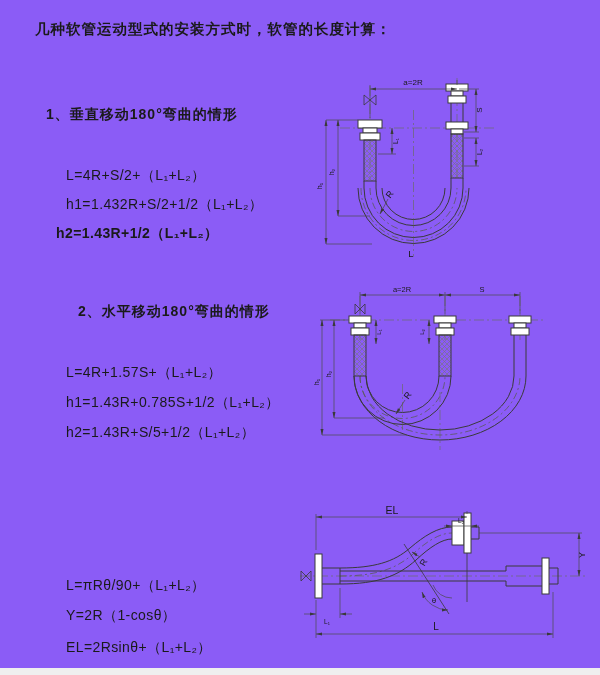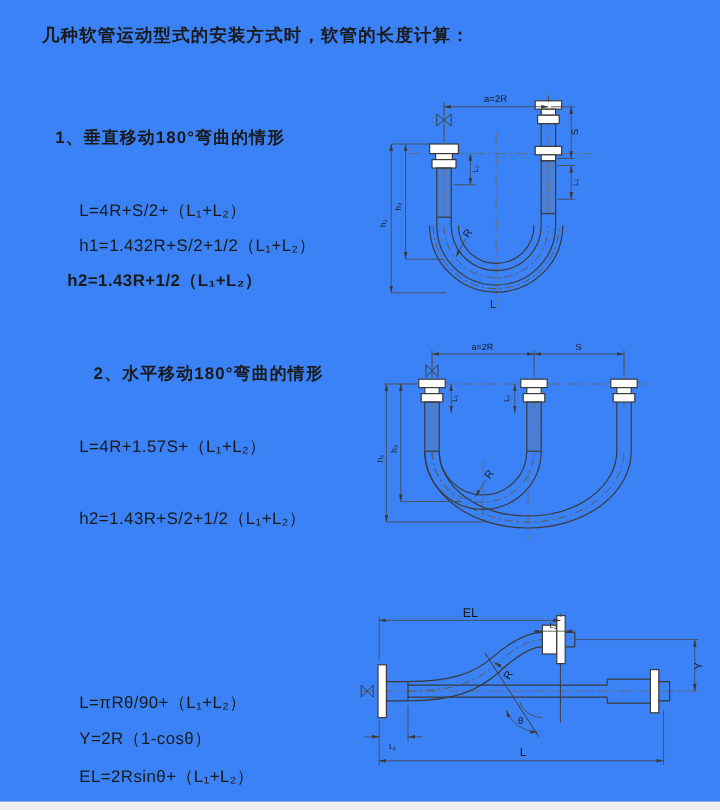--- a/index.html
+++ b/index.html
@@ -1,21 +1,21 @@
 <!DOCTYPE html>
 <html><head>
 <meta charset="utf-8">
 <style>
   html,body{margin:0;padding:0;}
   body{
     width:600px;height:675px;background:#ffffff;
     font-family:"Liberation Sans","DejaVu Sans",sans-serif;
     color:#1a1a1a;position:relative;overflow:hidden;
   }
-  .page{position:absolute;inset:0;background:#3b82f6;}
+  .page{position:absolute;inset:0;background:#8b5cf6;}
   .doc-title{
     position:absolute;left:35px;top:20px;
     font-size:14.5px;font-weight:bold;letter-spacing:1px;white-space:nowrap;
   }
   .sec-heading{
     position:absolute;font-size:14px;font-weight:bold;letter-spacing:1px;white-space:nowrap;
   }
   .formula{
     position:absolute;font-size:14px;font-weight:500;letter-spacing:.4px;white-space:nowrap;margin-top:36px;
   }
@@ -106,21 +106,22 @@
       <text x="86" y="65" font-size="6.5" text-anchor="middle" transform="rotate(-90 86 65)">L₁</text>
       <text x="10" y="110" font-size="7" text-anchor="middle" transform="rotate(-90 10 110)">h₁</text>
       <text x="22" y="96" font-size="7" text-anchor="middle" transform="rotate(-90 22 96)">h₂</text>
       <text x="80" y="120" font-size="9" text-anchor="middle" transform="rotate(-55 80 120)">R</text>
       <text x="99" y="181" font-size="9.5" text-anchor="middle">L</text>
     </g>
   </svg>
 
   <div class="sec-heading" style="left:46px;top:303px;margin-left:32px;">2、水平移动180°弯曲的情形</div>
   <div class="formula" style="left:66px;top:328px;">L=4R+1.57S+（L₁+L₂）</div>
-  <div class="formula" style="left:66px;top:388px;">h2=1.43R+S/2+1/2（L₁+L₂）</div>
+  <div class="formula" style="left:66px;top:358px;">h1=1.43R+0.785S+1/2（L₁+L₂）</div>
+  <div class="formula" style="left:66px;top:388px;">h2=1.43R+S/5+1/2（L₁+L₂）</div>
 
   <svg class="diagram" style="left:312px;top:284px;" width="282" height="176" viewBox="0 0 282 176">
     <defs>
       <pattern id="braid2" width="5" height="5" patternUnits="userSpaceOnUse">
         <path d="M0,5 L5,0 M0,0 L5,5" stroke="#777" stroke-width="0.6"></path>
       </pattern>
       <marker id="arr2" viewBox="0 0 10 10" refX="9.5" refY="5" markerWidth="9" markerHeight="9" orient="auto-start-reverse">
         <path d="M0,2.6 L10,5 L0,7.4 Z" fill="#3a3a3a"></path>
       </marker>
     </defs>

